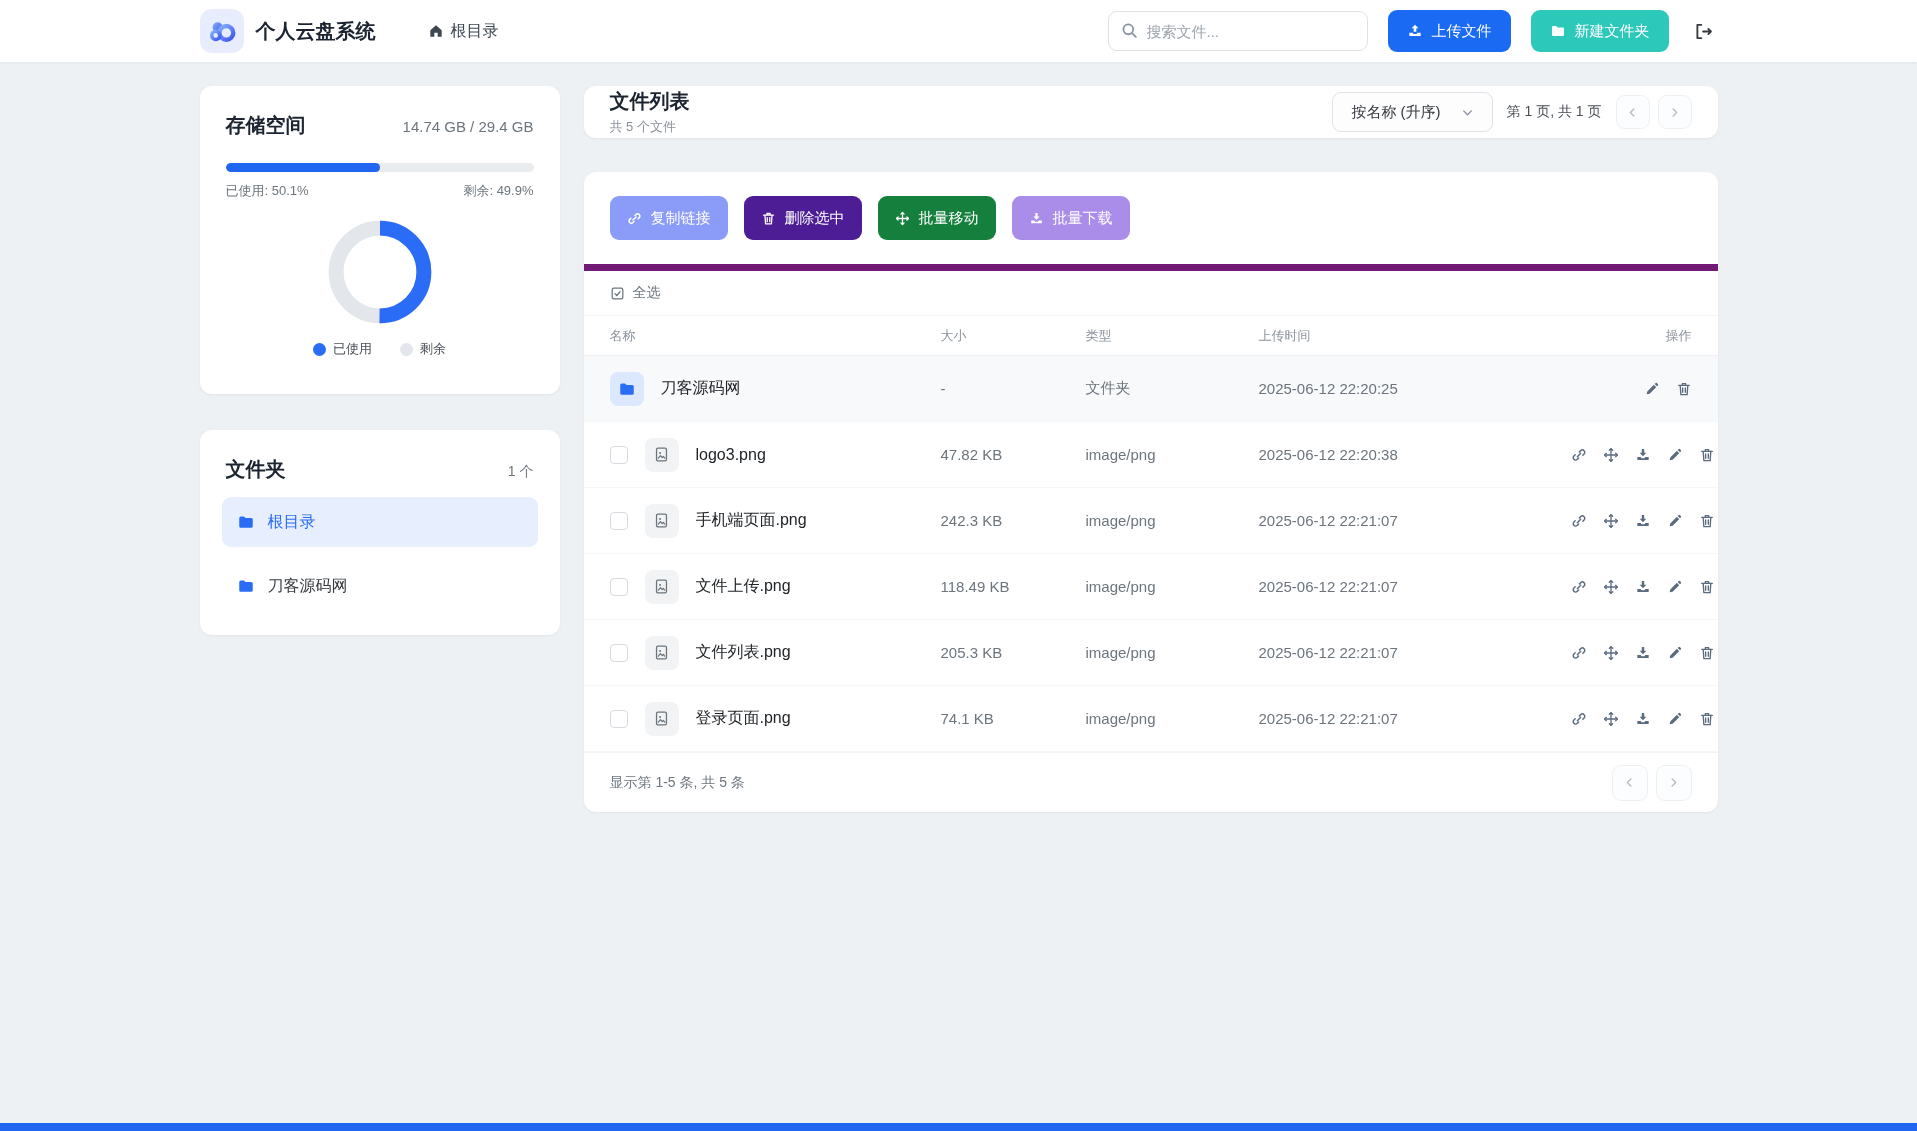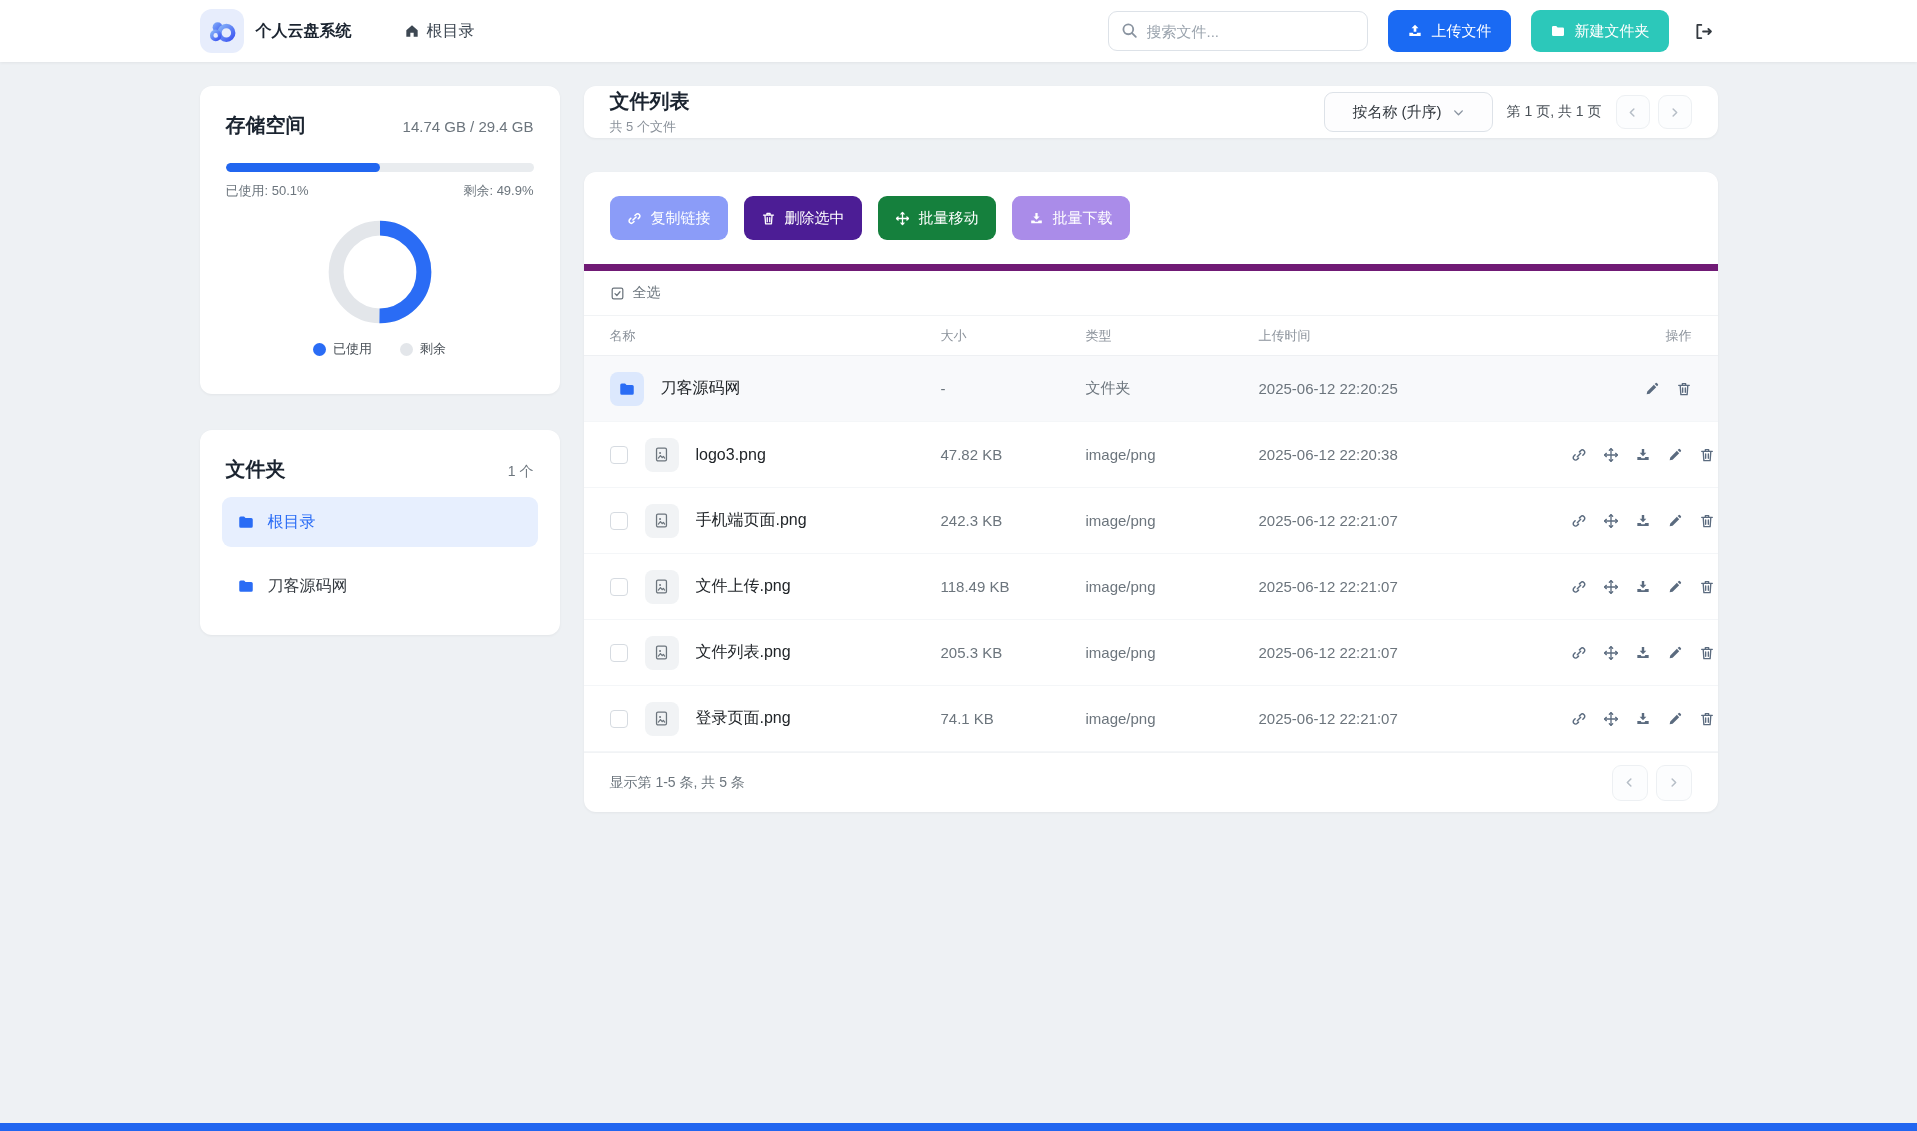--- a/index.html
+++ b/index.html
@@ -8,21 +8,21 @@
     font-family:"Liberation Sans","DejaVu Sans",sans-serif;
     background:#eef1f4; color:#212529; position:relative; overflow:hidden;
   }
   .container { width:1518px; margin:0 auto; }
 
   
   .navbar { height:62px; background:#ffffff; box-shadow:0 1px 3px rgba(0,0,0,.06); }
   .navbar .container { height:100%; display:flex; align-items:center; }
   .logo-tile { width:44px; height:44px; border-radius:12px; background:#e7edfc;
     display:flex; align-items:center; justify-content:center; }
-  .brand-title { font-size:16px; font-weight:700; margin-left:12px; color:#1b2430; }
+  .brand-title { font-size:20px; font-weight:700; margin-left:12px; color:#1b2430; }
   .breadcrumb { display:flex; align-items:center; gap:7px; margin-left:52px;
     color:#3d4752; font-size:16px; }
   .nav-right { margin-left:auto; display:flex; align-items:center; gap:20px; }
   .search-box { position:relative; width:260px; }
   .search-box input { width:100%; height:40px; border:1px solid #dde2e8; border-radius:9px;
     padding:0 12px 0 38px; font-size:15px; color:#495057; outline:none;
     font-family:inherit; background:#fff; }
   .search-box input::placeholder { color:#9aa3ad; }
   .search-box .s-icon { position:absolute; left:12px; top:10px; color:#8a94a0; }
   .btn { height:42px; border:none; border-radius:9px; color:#fff; font-size:15px;
@@ -66,21 +66,21 @@
   .folder-item.active { background:#e7effe; color:#2a6cf5; }
   .folder-item .f-icon { color:#2a6cf5; display:flex; }
 
   
   .list-header-card { height:52px; display:flex; align-items:center;
     justify-content:space-between; padding:0 26px; }
   .list-title { font-size:20px; font-weight:700; color:#1b2430; }
   .list-subtitle { font-size:13px; color:#8a919a; margin-top:3px; }
   .header-controls { display:flex; align-items:center; gap:14px; }
   .sort-select { height:40px; border:1px solid #dde2e8; border-radius:9px;
-    display:flex; align-items:center; gap:10px; padding:0 27px; font-size:15px;
+    display:flex; align-items:center; gap:20px; padding:0 18px; font-size:15px;
     color:#343a40; background:#fdfdfe; cursor:pointer; }
   .page-text { font-size:14px; color:#495057; }
   .pager-btn { width:34px; height:34px; border:1px solid #edf0f3; border-radius:9px;
     background:#fcfdfe; color:#b6bec7; display:inline-flex; align-items:center;
     justify-content:center; cursor:pointer; }
   .pager-group { display:flex; gap:8px; }
 
   
   .list-card { margin-top:34px; overflow:hidden; }
   .batch-row { padding:24px 26px; display:flex; gap:16px; border-bottom:7px solid #701a75; }

